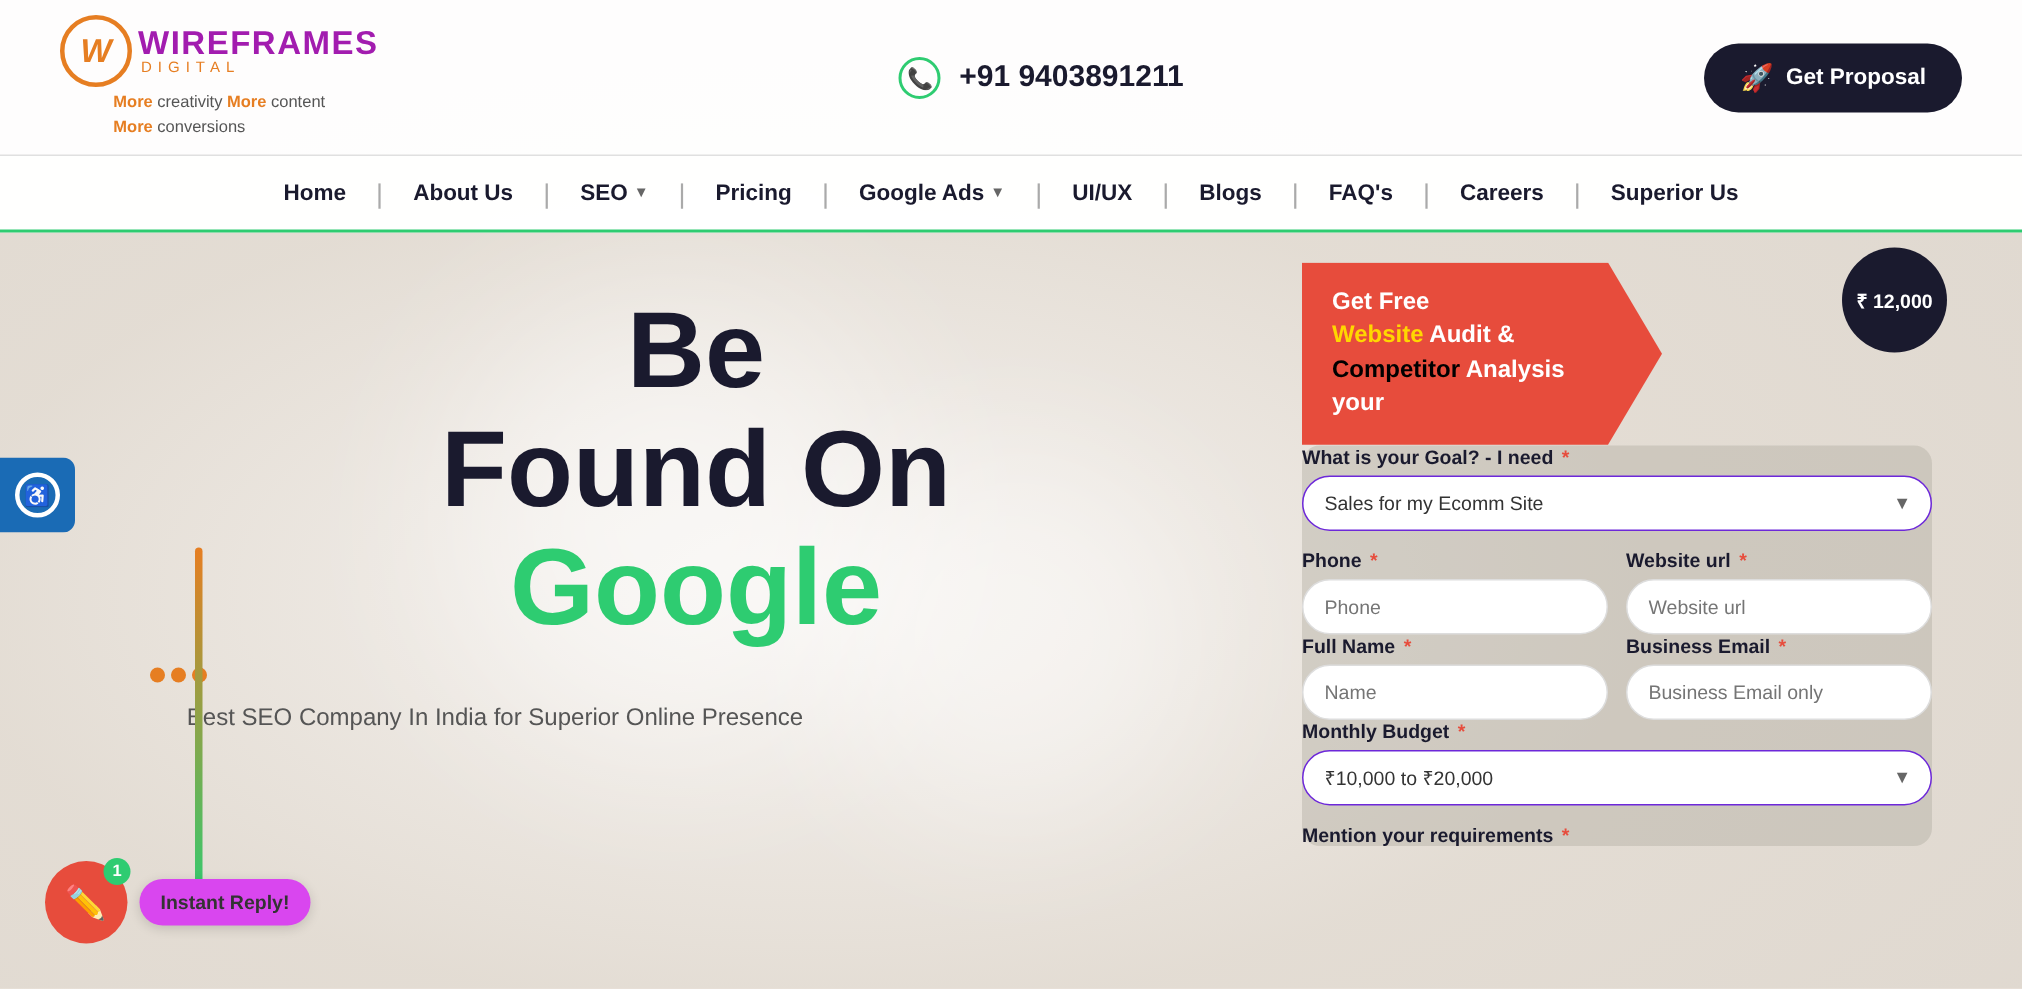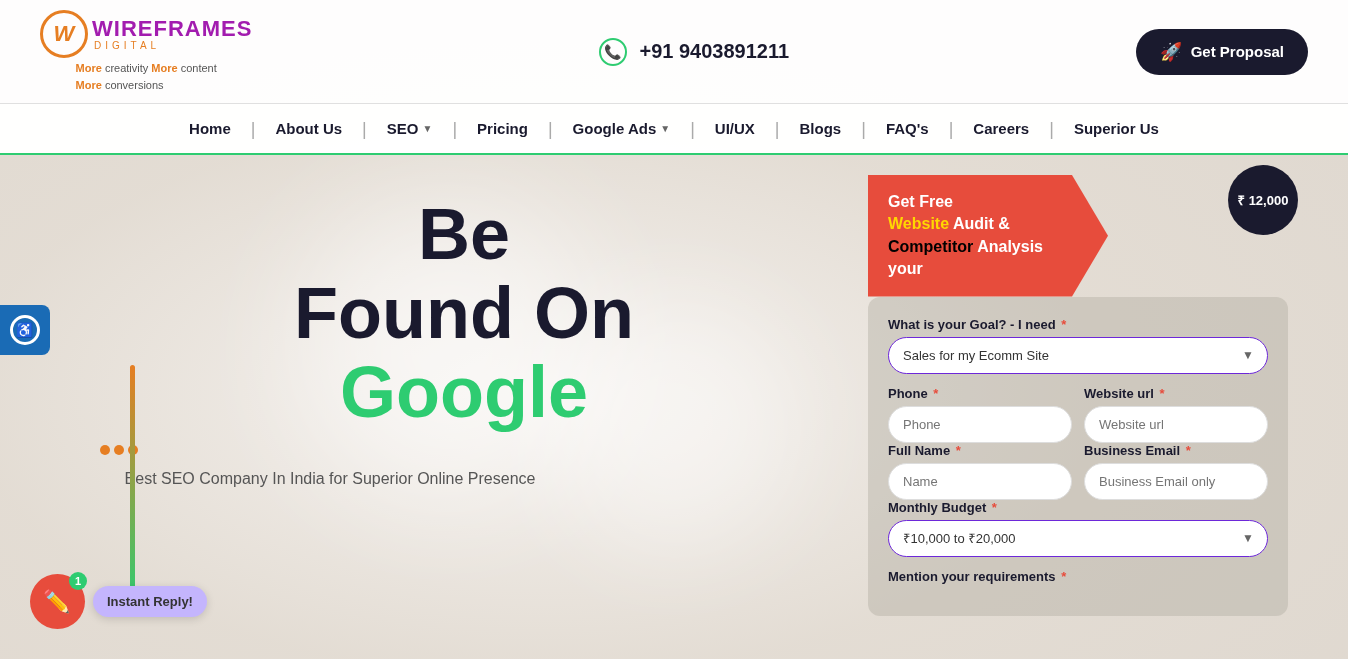--- a/index.html
+++ b/index.html
@@ -266,21 +266,20 @@
       align-items: center;
       justify-content: center;
       font-size: 13px;
       font-weight: 700;
       text-align: center;
     }
 
     .form-container {
       background: rgba(180, 175, 165, 0.45);
       border-radius: 12px;
-      padding: 20px;
       margin-top: 0;
     }
 
     .form-group {
       margin-bottom: 12px;
     }
     .form-label {
       font-size: 13px;
       font-weight: 600;
       color: #1a1a2e;
@@ -390,21 +389,21 @@
       color: white;
       border-radius: 50%;
       width: 18px; height: 18px;
       font-size: 11px;
       font-weight: 700;
       display: flex;
       align-items: center;
       justify-content: center;
     }
     .chat-label {
-      background: #c4b5fd;
+      background: #d946ef;
       padding: 8px 14px;
       border-radius: 20px;
       font-size: 13px;
       font-weight: 600;
       color: #333;
       box-shadow: 0 2px 8px rgba(0,0,0,0.15);
     }
   </style>
 </head>
 <body>

